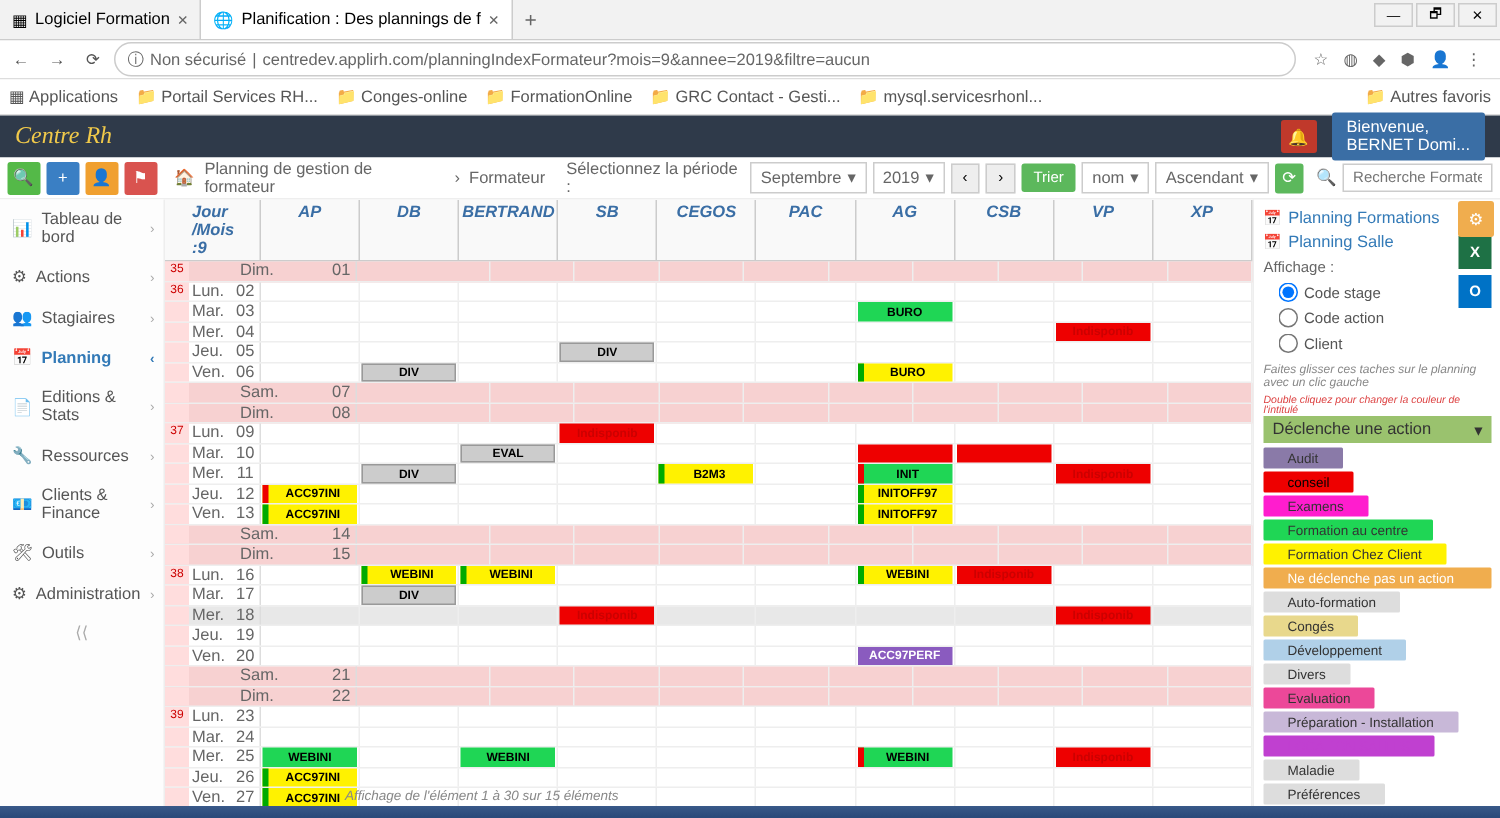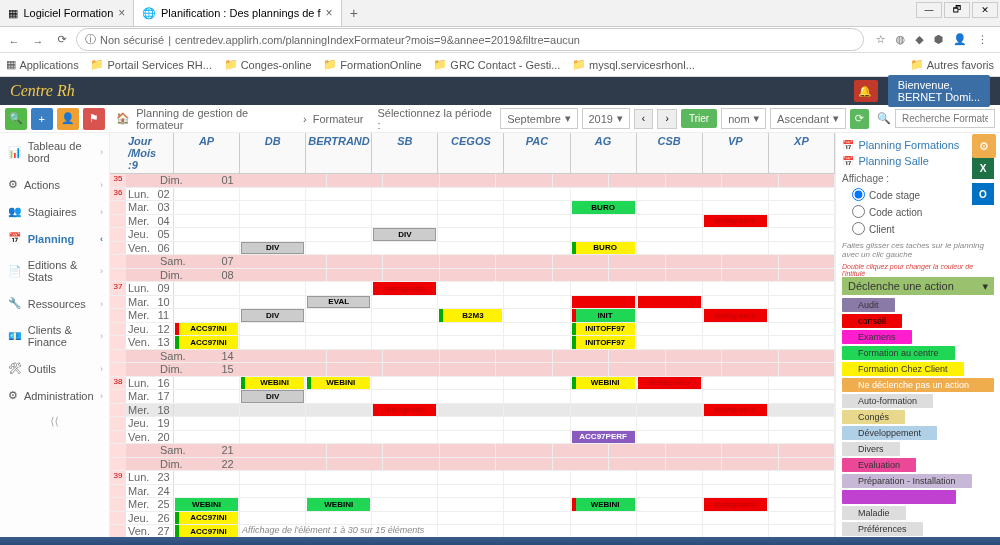--- a/index.html
+++ b/index.html
@@ -89,21 +89,21 @@
 .rp-radio { display: flex; align-items: flex-end; gap: 4px; font-size: 10px; color: #555; padding: 2px 0 2px 10px; }
 .rp-hint { font-size: 8px; color: #888; font-style: italic; margin: 4px 0; }
 .rp-hint2 { font-size: 7px; color: #d44; font-style: italic; }
 .rp-drop { background: #9ac26e; color: #333; padding: 3px 6px; font-size: 9px; margin-bottom: 2px; }
 .rp-tag { display: inline-block; padding: 2px 16px; font-size: 9px; margin: 1px 0; border-radius: 1px; }
 .corner-icons { position: absolute; right: 6px; top: 24px; display: flex; flex-direction: column; gap: 4px; }
 .excel-icon { width: 22px; height: 22px; background: #1e7145; color: #fff; display: flex; align-items: center; justify-content: center; font-size: 10px; font-weight: bold; }
 .outlook-icon { width: 22px; height: 22px; background: #0072c6; color: #fff; display: flex; align-items: center; justify-content: center; font-size: 10px; font-weight: bold; }
 
 .taskbar { position: absolute; bottom: 0; left: 0; right: 0; height: 8px; background: linear-gradient(#3a5a8a,#2a4a7a); }
-.footer-status { position: absolute; bottom: 10px; left: 132px; font-size: 9px; color: #888; font-style: italic; }
+.footer-status { position: absolute; bottom: 10px; left: 120px; font-size: 9px; color: #888; font-style: italic; }
 </style>
 </head>
 <body>
 
 <div class="browser-chrome">
   <div class="tab">
     <span>▦</span>
     <span>Logiciel Formation</span>
     <span class="tab-close">×</span>
   </div>

